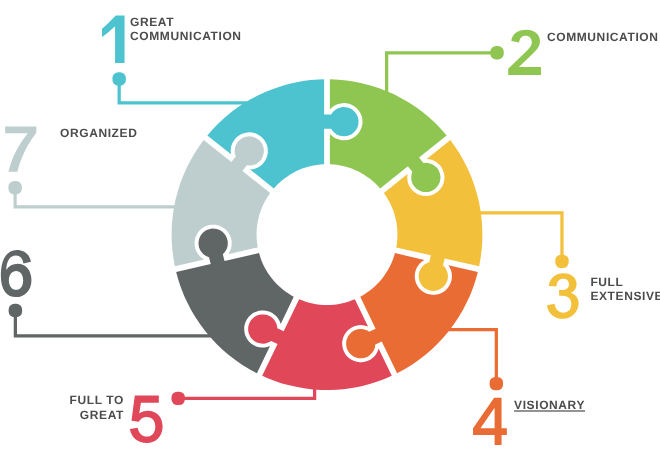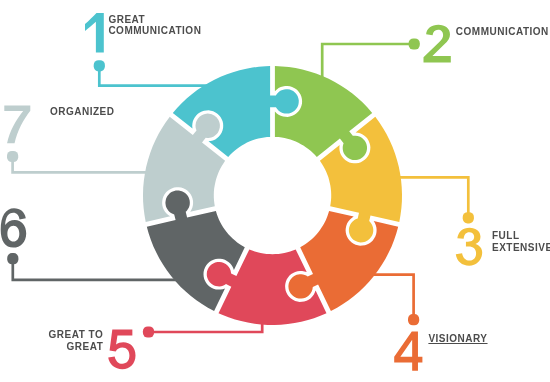--- a/index.html
+++ b/index.html
@@ -92,20 +92,20 @@
         <span>COMMUNICATION</span>
       </div>
       <div class="lbl ta-l" style="left:492px;top:230.2px;">
         <span>FULL</span>
         <span>EXTENSIVE</span>
       </div>
       <div class="lbl ta-l" style="left:428.4px;top:333.0px;text-decoration:underline;">
         <span>VISIONARY</span>
       </div>
       <div class="lbl ta-r" style="right:446.7px;top:329.2px;">
-        <span>GREAT TO</span>
+        <span>FULL TO</span>
         <span>GREAT</span>
       </div>
       <div class="lbl ta-l" style="left:36.0px;top:106.2px;margin-left:14px;">
         <span>ORGANIZED</span>
       </div>
     </div>
 </div>
 
 </body></html>

